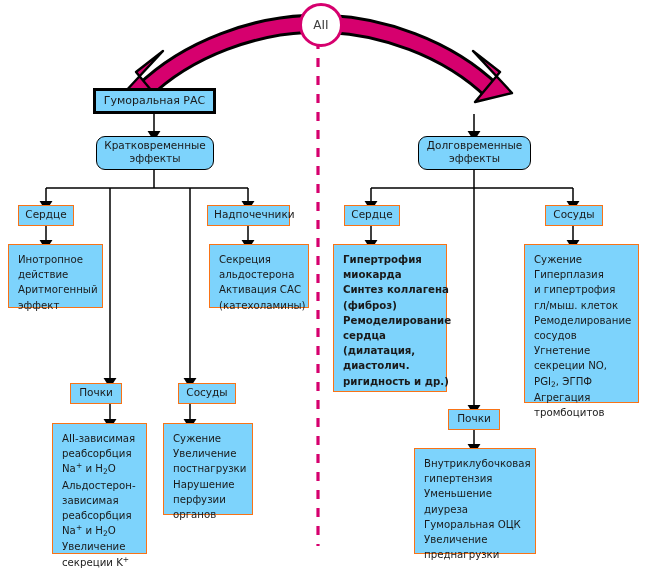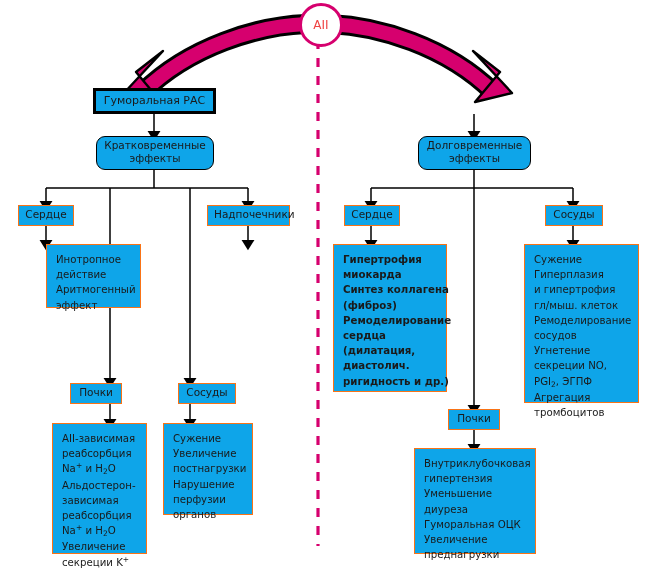--- a/index.html
+++ b/index.html
@@ -1,38 +1,38 @@
 <!DOCTYPE html>
 <html><head>
 <meta charset="utf-8">
 <style>
   html,body{margin:0;padding:0;background:#ffffff;}
   body{width:648px;height:570px;position:relative;overflow:hidden;
        font-family:"DejaVu Sans","Liberation Sans",sans-serif;color:#1a1a1a;}
   .diagram{position:absolute;inset:0;}
   svg.lines{position:absolute;left:0;top:0;width:648px;height:570px;pointer-events:none;}
 
-  .node{position:absolute;box-sizing:border-box;background:#0ea5e9;}
+  .node{position:absolute;box-sizing:border-box;background:#7dd3fc;}
   .node .txt{display:block;}
 
   
   .rect{border:1px solid #f97316;}
   
   .thick{border:3px solid #000;}
   
   .round{border:1.5px solid #000;border-radius:9px;}
 
   .label-sm{font-size:10.5px;line-height:13px;text-align:center;padding:2px 6px;}
   .label-md{font-size:11px;line-height:14px;text-align:center;padding:3px 6px;}
   .body-list{font-size:10.2px;line-height:15.2px;text-align:left;padding:7px 8px 6px 9px;}
   .body-list .ln{white-space:nowrap;}
 
   .circle-node{position:absolute;width:38px;height:38px;border-radius:50%;
        border:3.5px solid #d6006e;background:#fff;display:flex;align-items:center;
-       justify-content:center;font-size:12px;color:#ef4444;z-index:5;}
+       justify-content:center;font-size:12px;color:#404040;z-index:5;}
 
   sub{font-size:7.5px;vertical-align:baseline;position:relative;top:2px;}
   sup{font-size:7.5px;vertical-align:baseline;position:relative;top:-4px;}
 </style>
 </head>
 <body>
 
 <div class="diagram">
 
   <svg class="lines" viewBox="0 0 648 570">
@@ -102,27 +102,33 @@
   </div>
 
   <div class="node rect label-sm" style="left:18px;top:205px;width:56px;height:21px;">
     <span class="txt">Сердце</span>
   </div>
 
   <div class="node rect label-sm" style="left:207px;top:205px;width:83px;height:21px;">
     <span class="txt">Надпочечники</span>
   </div>
 
-  <div class="node rect body-list" style="left:8px;top:244px;width:95px;height:64px;margin-left:38px;">
+  <div class="node rect body-list" style="left:8px;top:244px;width:95px;height:64px;">
     <span class="ln">Инотропное</span>
     <span class="ln">действие</span>
     <span class="ln">Аритмогенный</span>
     <span class="ln">эффект</span>
   </div>
 
+  <div class="node rect body-list" style="left:209px;top:244px;width:100px;height:64px;">
+    <span class="ln">Секреция</span>
+    <span class="ln">альдостерона</span>
+    <span class="ln">Активация САС</span>
+    <span class="ln">(катехоламины)</span>
+  </div>
 
   <div class="node rect label-sm" style="left:70px;top:383px;width:52px;height:21px;">
     <span class="txt">Почки</span>
   </div>
 
   <div class="node rect label-sm" style="left:178px;top:383px;width:58px;height:21px;">
     <span class="txt">Сосуды</span>
   </div>
 
   <div class="node rect body-list" style="left:52px;top:423px;width:95px;height:131px;">

